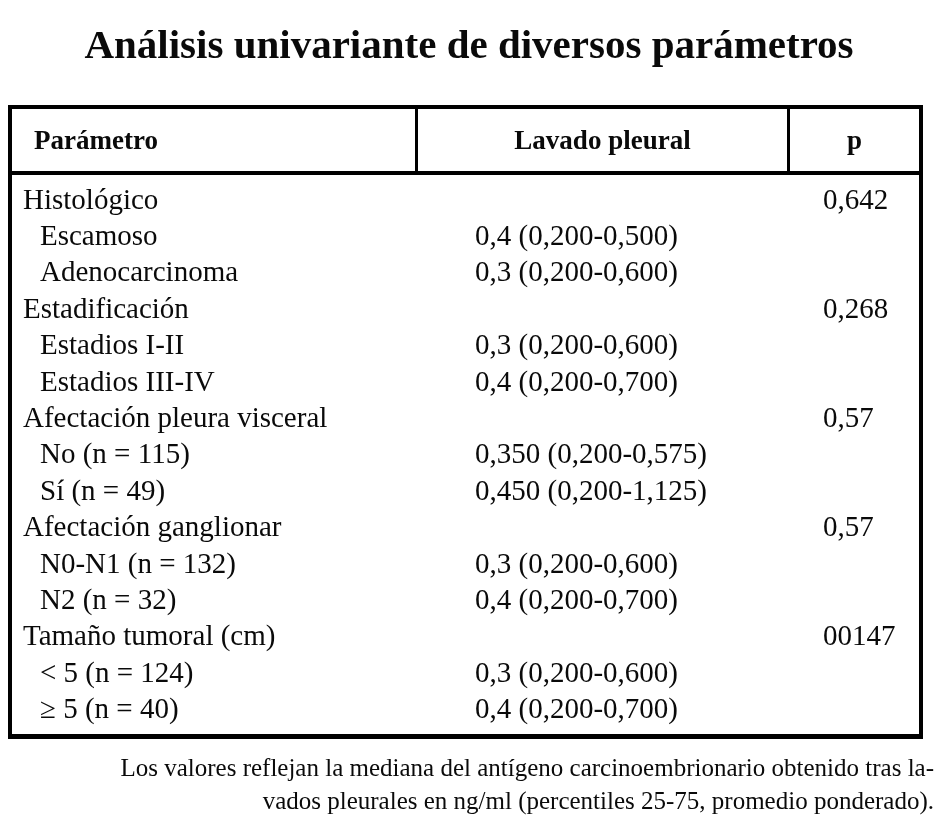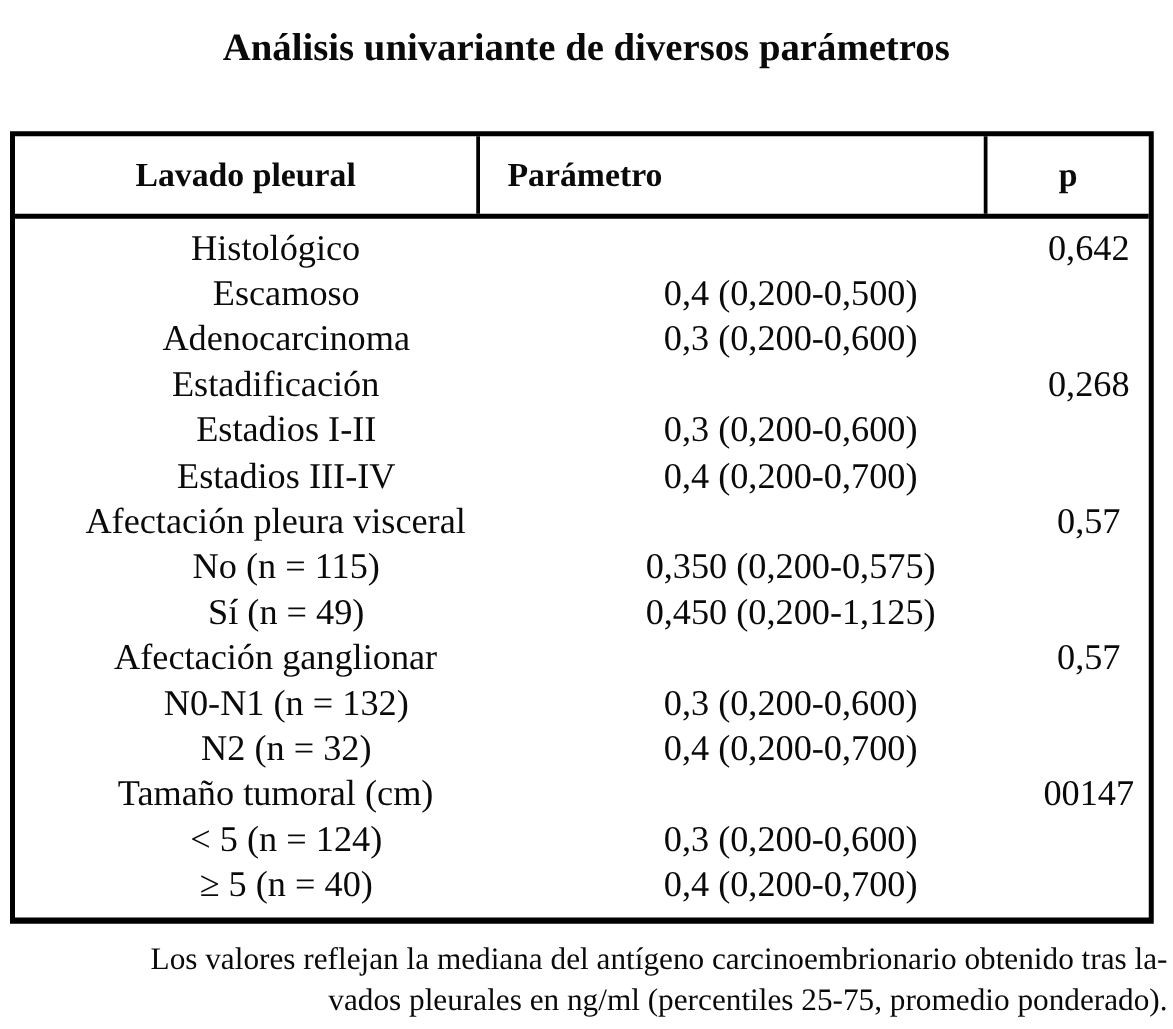--- a/index.html
+++ b/index.html
@@ -11,21 +11,21 @@
     position: relative;
     overflow: hidden;
   }
   .titles { text-align: center; padding-top: 13px; }
   .title {
     font-size: 31px;
     letter-spacing: 1px;
     font-weight: normal;
   }
   .subtitle {
-    font-size: 31px;
+    font-size: 41px;
     font-weight: bold;
     margin-top: 7px;
   }
   .datatable {
     position: absolute;
     left: 8px;
     top: 105px;
     width: 915px;
     border: 4px solid #000;
     border-bottom-width: 5px;
@@ -44,21 +44,21 @@
     padding-left: 22px;
     border-right: 3px solid #000;
     justify-content: flex-start;
   }
   .th2 {
     width: 372px;
     border-right: 3px solid #000;
     justify-content: center;
   }
   .th3 { width: 129px; justify-content: center; }
-  .tbody { padding: 6px 0 7px 0; font-size: 29px; text-align: center; }
+  .tbody { padding: 6px 0 7px 0; font-size: 29px; }
   .trow { display: flex; height: 36.4px; align-items: center; }
   .cell { white-space: nowrap; overflow: visible; }
   .c-param { width: 406px; padding-left: 11px; }
   .c-param.indent { padding-left: 28px; }
   .c-lavado { width: 372px; padding-left: 57px; }
   .c-p { width: 129px; padding-left: 33px; }
   .footnote {
     position: absolute;
     left: 8px;
     top: 751px;
@@ -71,22 +71,22 @@
 </style>
 </head>
 <body>
 
 <div class="titles">
   <div class="subtitle">Análisis univariante de diversos parámetros</div>
 </div>
 
 <div class="datatable">
   <div class="thead">
+    <div class="th th1">Parámetro</div>
     <div class="th th2">Lavado pleural</div>
-    <div class="th th1">Parámetro</div>
     <div class="th th3">p</div>
   </div>
   <div class="tbody">
   <div class="trow">
     <div class="cell c-param">Histológico</div>
     <div class="cell c-lavado"></div>
     <div class="cell c-p">0,642</div>
   </div>
 
   <div class="trow">

